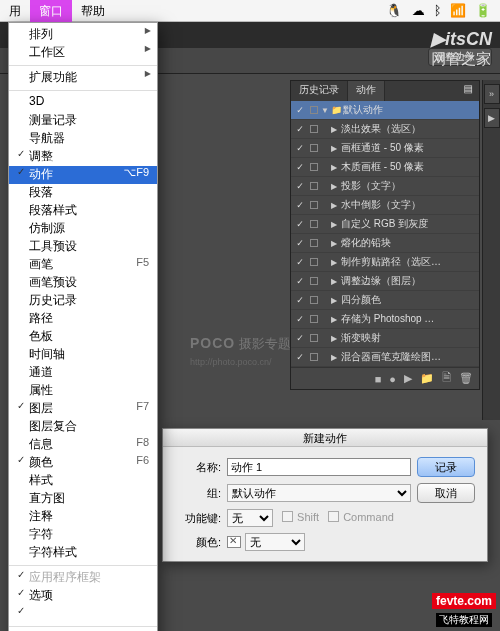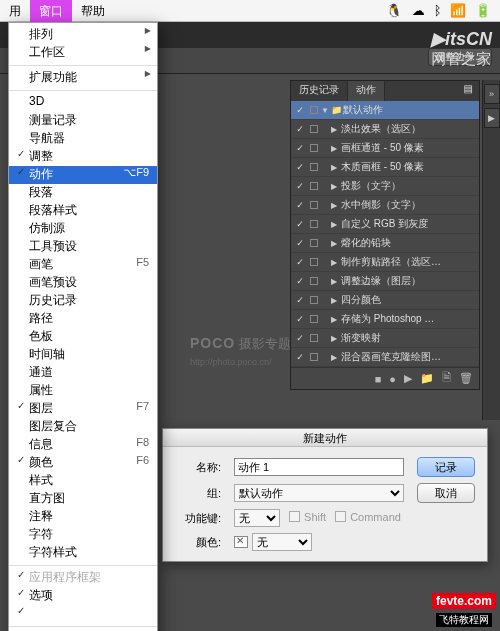--- a/index.html
+++ b/index.html
@@ -55,21 +55,21 @@
 
 .watermark { position:absolute; left: 190px; top: 335px; color:#777; font-size: 13px; }
 .watermark .big { font-weight:bold; font-size:14px; letter-spacing:1px; }
 .watermark .sm { font-size:9px; color:#666; }
 .logo-itscn { position:absolute; right: 8px; top: 28px; color:#ddd; font-size: 18px; font-weight:bold; font-style:italic; }
 .logo-itscn .sub { display:block; font-size:15px; font-weight:normal; font-style:normal; }
 
 
 .dlg { position:absolute; left: 162px; top: 428px; width: 326px; background:#ededed; border:1px solid #888; box-shadow: 2px 4px 12px rgba(0,0,0,0.4); font-size:11px; }
 .dlg .titlebar { height:18px; background: linear-gradient(#f5f5f5,#dcdcdc); border-bottom:1px solid #bbb; text-align:center; line-height:18px; font-size:11px; }
-.dlg .body { padding: 10px; display:grid; grid-template-columns: 48px 1fr 60px; gap: 6px 13px; align-items:center; }
+.dlg .body { padding: 10px; display:grid; grid-template-columns: 48px 1fr 60px; gap: 6px 6px; align-items:center; }
 .dlg label { text-align:right; font-size:11px; }
 .dlg input[type=text] { width:100%; border:1px solid #888; padding:1px 3px; font-size:11px; height:18px; background:#fff; }
 .dlg select { width:100%; border:1px solid #aaa; background:#f7f7f7; font-size:11px; height:18px; }
 .dlg .btn { width:58px; height:20px; background: linear-gradient(#fdfdfd,#e3e3e3); border:1px solid #888; border-radius:4px; font-size:11px; }
 .dlg .btn.primary { background: linear-gradient(#cfe4ff,#9cc2f6); border-color:#5a8fd6; }
 .dlg .chk { display:inline-flex; align-items:center; gap:4px; margin-left: 6px; color:#999; font-size:11px;}
 .dlg .chkbox { width:11px; height:11px; border:1px solid #aaa; background:#f3f3f3; display:inline-block;}
 .dlg .colorsel { display:flex; align-items:center; gap:4px;}
 .dlg .cswatch { width:14px; height:12px; border:1px solid #888; background:#fff; position:relative;}
 .dlg .cswatch::after { content:"✕"; position:absolute; left:1px; top:-2px; font-size:10px; color:#555;}

